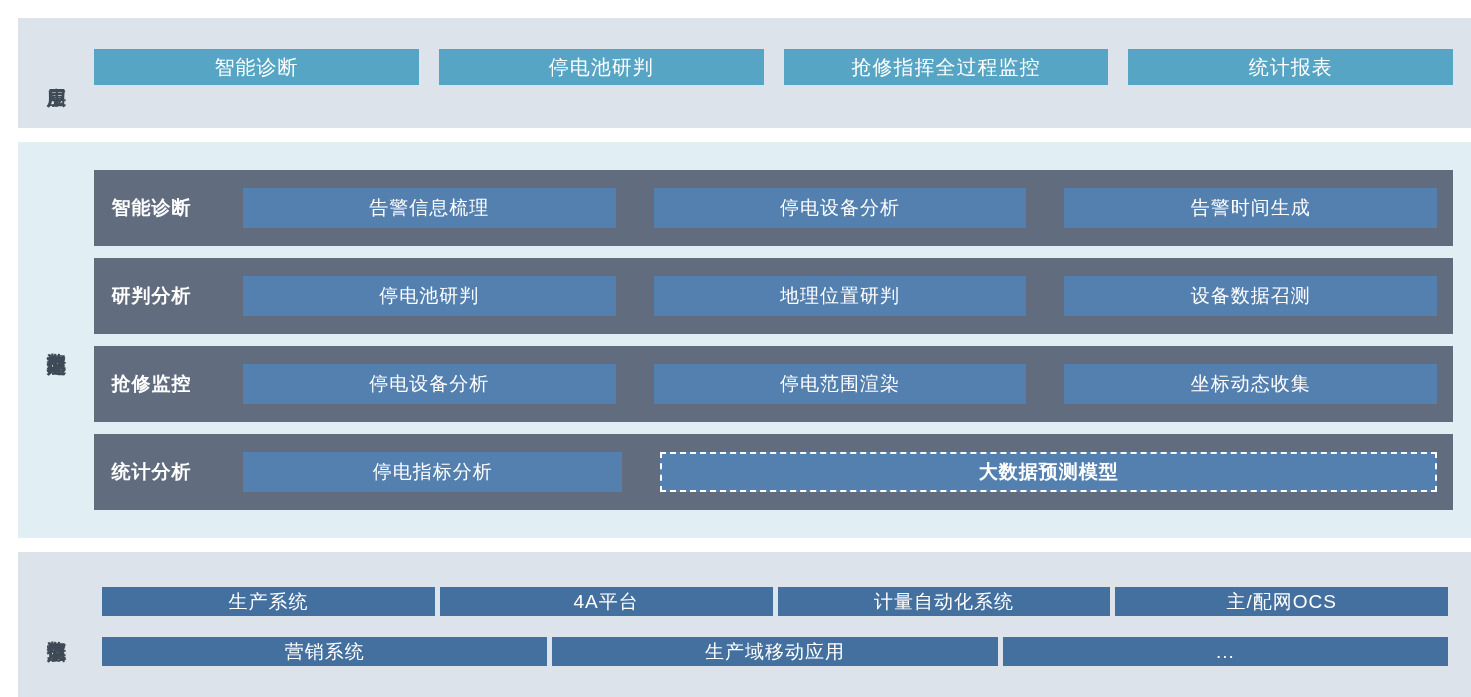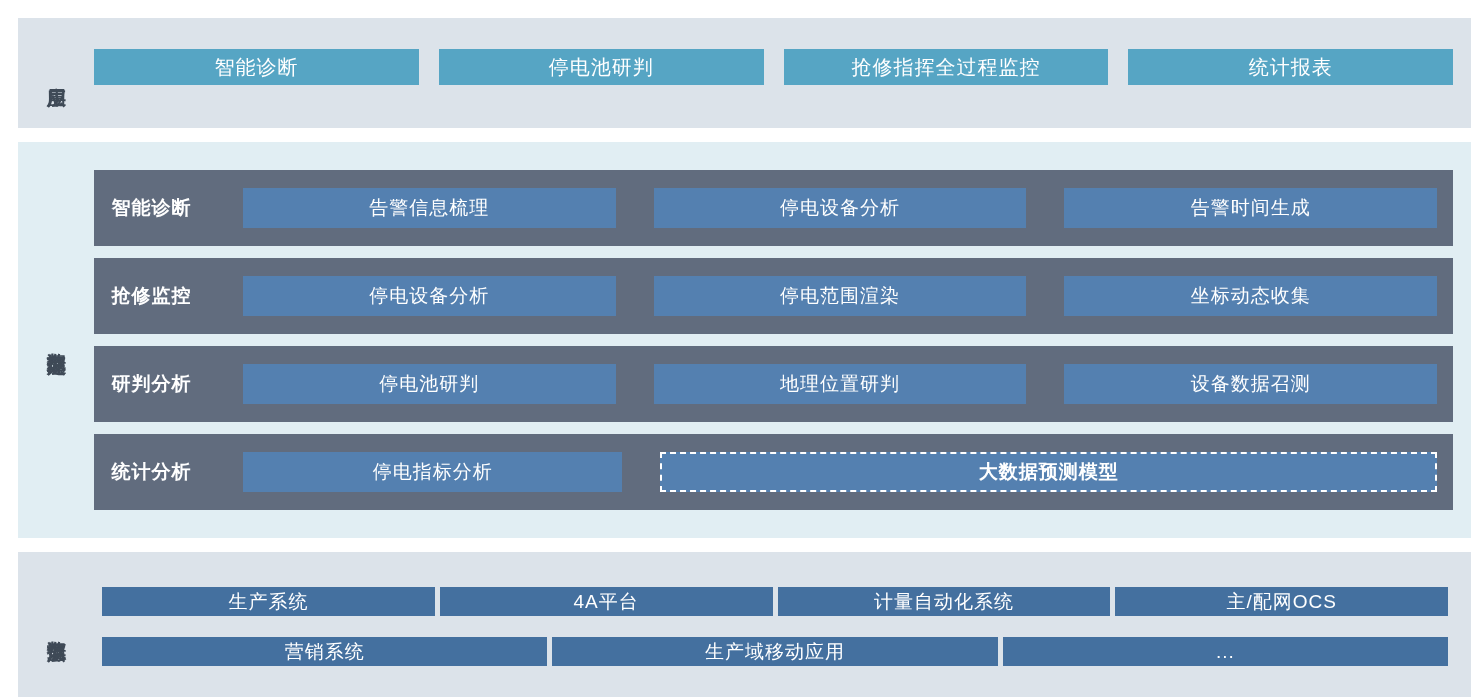--- a/index.html
+++ b/index.html
@@ -191,34 +191,34 @@
       <div class="proc-row">
         <div class="proc-rowlabel">智能诊断</div>
         <div class="proc-cells">
           <div class="proc-cell">告警信息梳理</div>
           <div class="proc-cell">停电设备分析</div>
           <div class="proc-cell">告警时间生成</div>
         </div>
       </div>
 
       <div class="proc-row">
+        <div class="proc-rowlabel">研判分析</div>
+        <div class="proc-cells">
+          <div class="proc-cell">停电池研判</div>
+          <div class="proc-cell">地理位置研判</div>
+          <div class="proc-cell">设备数据召测</div>
+        </div>
+      </div>
+
+      <div class="proc-row">
         <div class="proc-rowlabel">抢修监控</div>
         <div class="proc-cells">
           <div class="proc-cell">停电设备分析</div>
           <div class="proc-cell">停电范围渲染</div>
           <div class="proc-cell">坐标动态收集</div>
-        </div>
-      </div>
-
-      <div class="proc-row">
-        <div class="proc-rowlabel">研判分析</div>
-        <div class="proc-cells">
-          <div class="proc-cell">停电池研判</div>
-          <div class="proc-cell">地理位置研判</div>
-          <div class="proc-cell">设备数据召测</div>
         </div>
       </div>
 
       <div class="proc-row">
         <div class="proc-rowlabel">统计分析</div>
         <div class="proc-cells">
           <div class="proc-cell">停电指标分析</div>
           <div class="proc-cell wide dashed">大数据预测模型</div>
         </div>
       </div>

